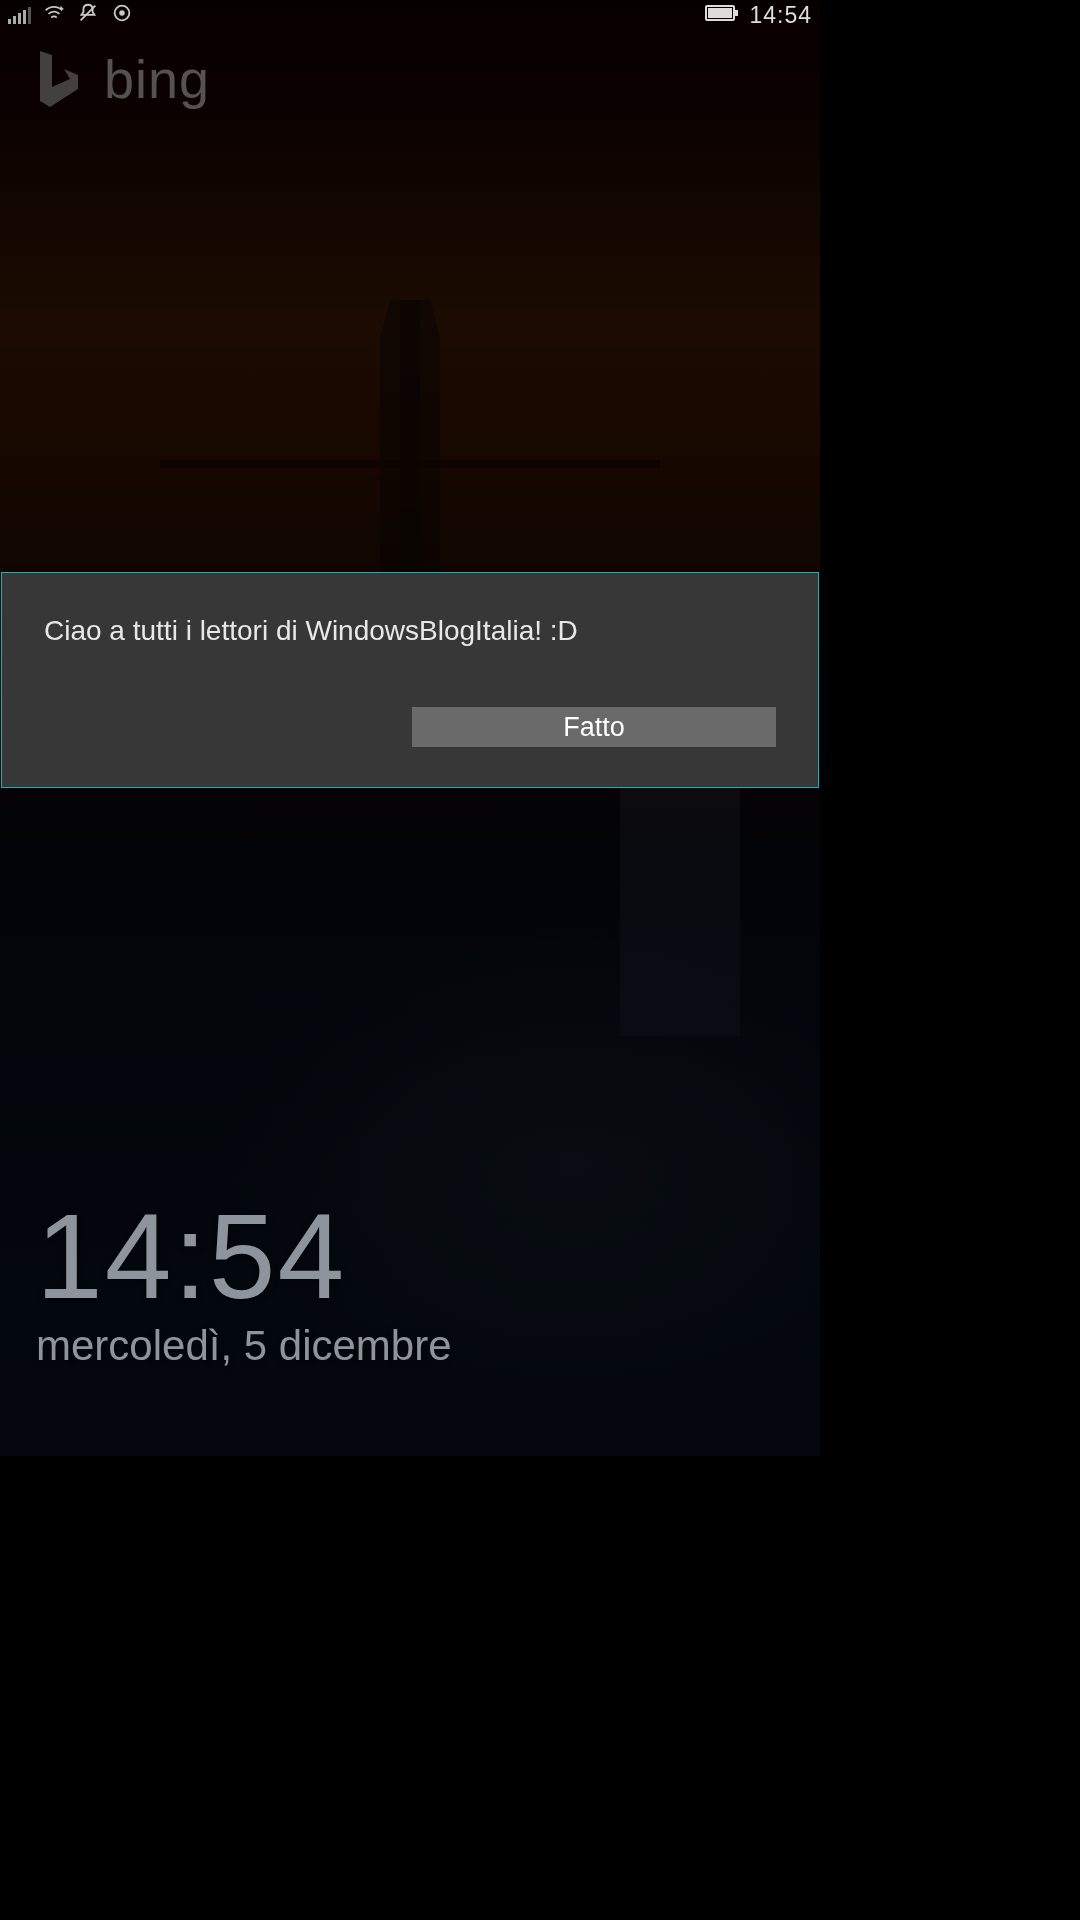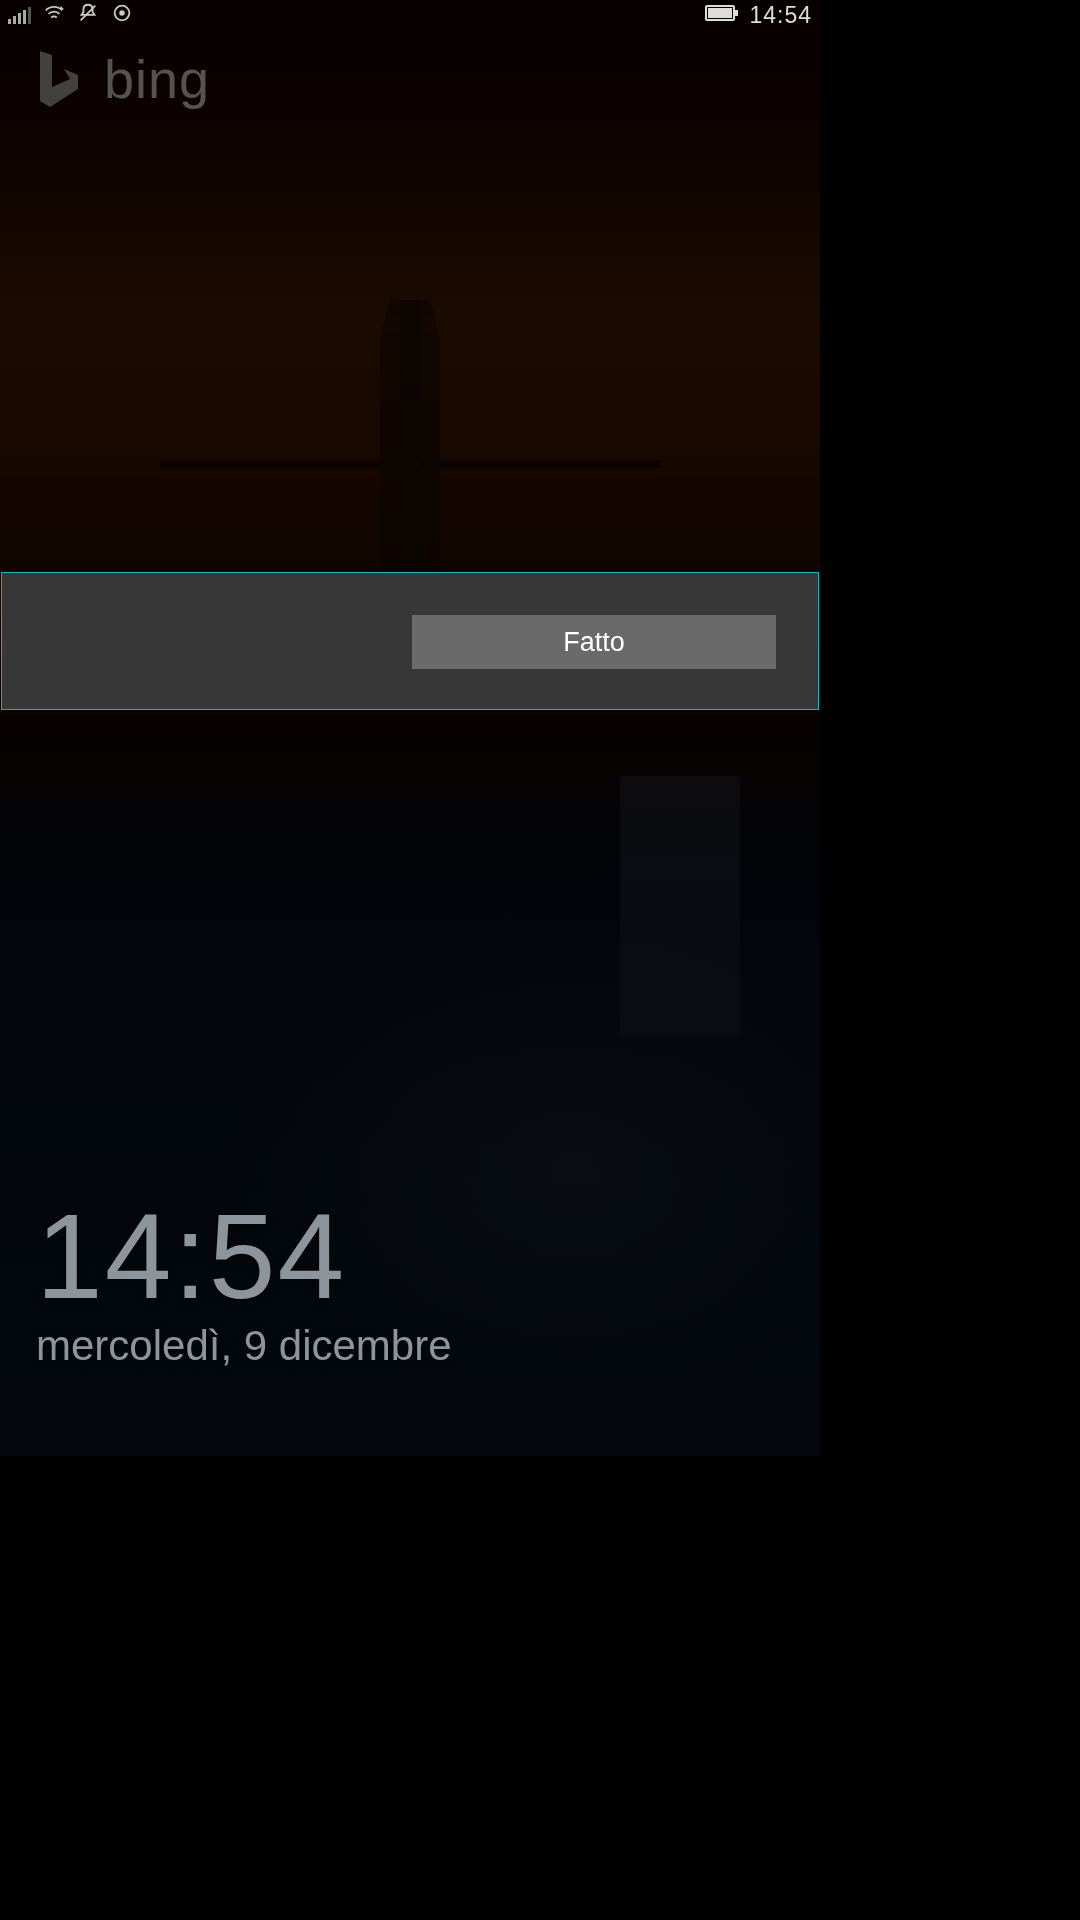--- a/index.html
+++ b/index.html
@@ -80,21 +80,21 @@
       background: rgba(60,60,60,0.92);
       border: 1px solid #17b3bd;
       padding: 42px 0 40px 0;
     }
     .dialog-text {
       font-size: 28px; font-weight: 300;
       color: #e8e8e8; padding: 0 42px 60px 42px;
     }
     .dialog-button-row { display: flex; justify-content: flex-end; padding: 0 42px; }
     .dialog-button {
-      width: 364px; height: 54px;
+      width: 364px; height: 40px;
       background: #6a6a6a; color: #fff;
       font-size: 27px; font-weight: 300;
       display: flex; align-items: center; justify-content: center;
       border: none; cursor: pointer;
     }
 
     
     .clock {
       position: absolute; left: 36px; bottom: 86px;
       color: #8e949c;
@@ -152,21 +152,22 @@
 </div>
 
 <div class="bing-area">
   <svg class="bing-logo-svg" viewBox="0 0 50 60">
     <path d="M10 2 L22 6 L22 38 L40 30 L34 20 L48 26 L48 40 L20 58 L10 52 Z" fill="#6a6a6a"></path>
   </svg>
   <span class="bing-text">bing</span>
 </div>
 
 <div class="dialog">
+  <div class="dialog-text">Ciao a tutti i lettori di WindowsBlogItalia! :D</div>
   <div class="dialog-button-row">
     <button class="dialog-button">Fatto</button>
   </div>
 </div>
 
 <div class="clock">
   <div class="clock-time">14:54</div>
-  <div class="clock-date">mercoledì, 9 dicembre</div>
+  <div class="clock-date">mercoledì, 5 dicembre</div>
 </div>
 
 </body></html>

